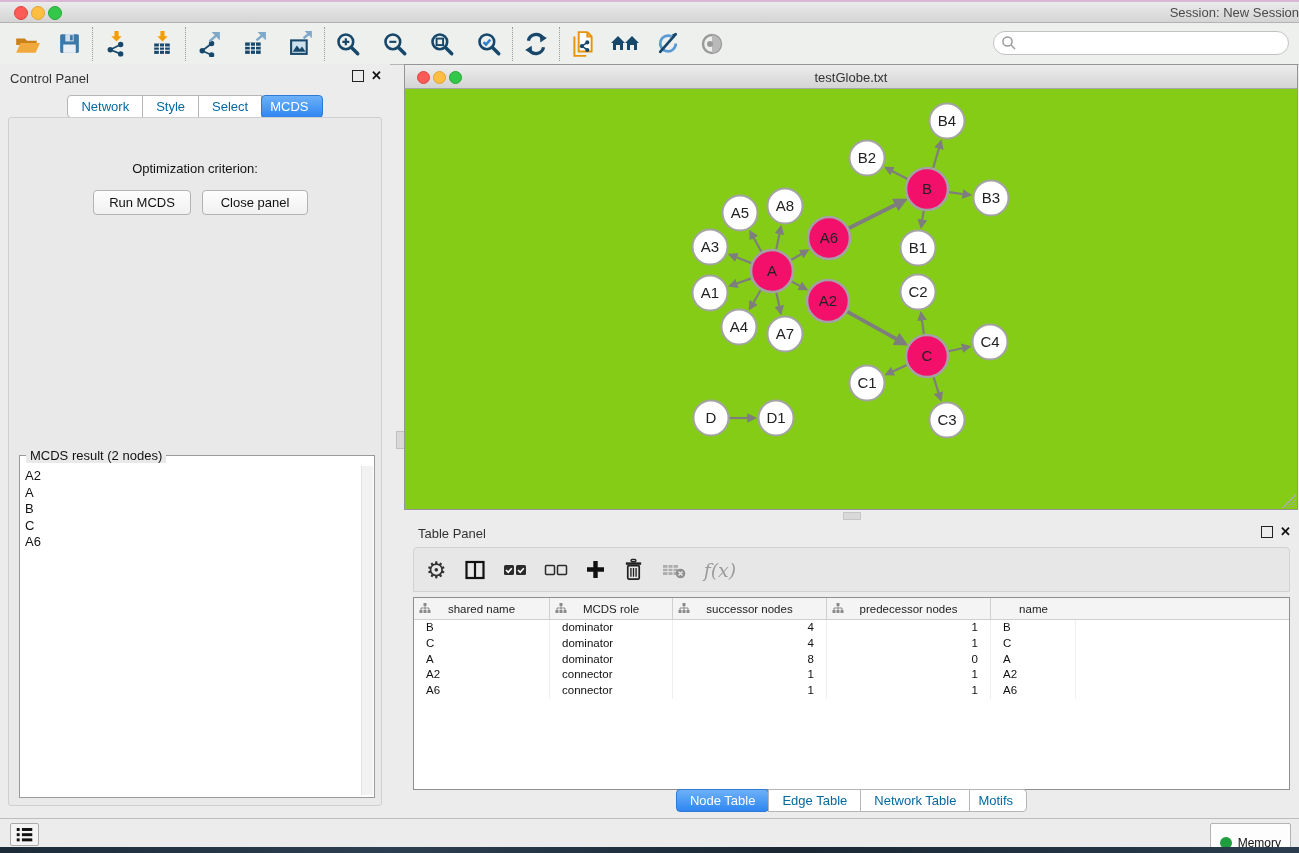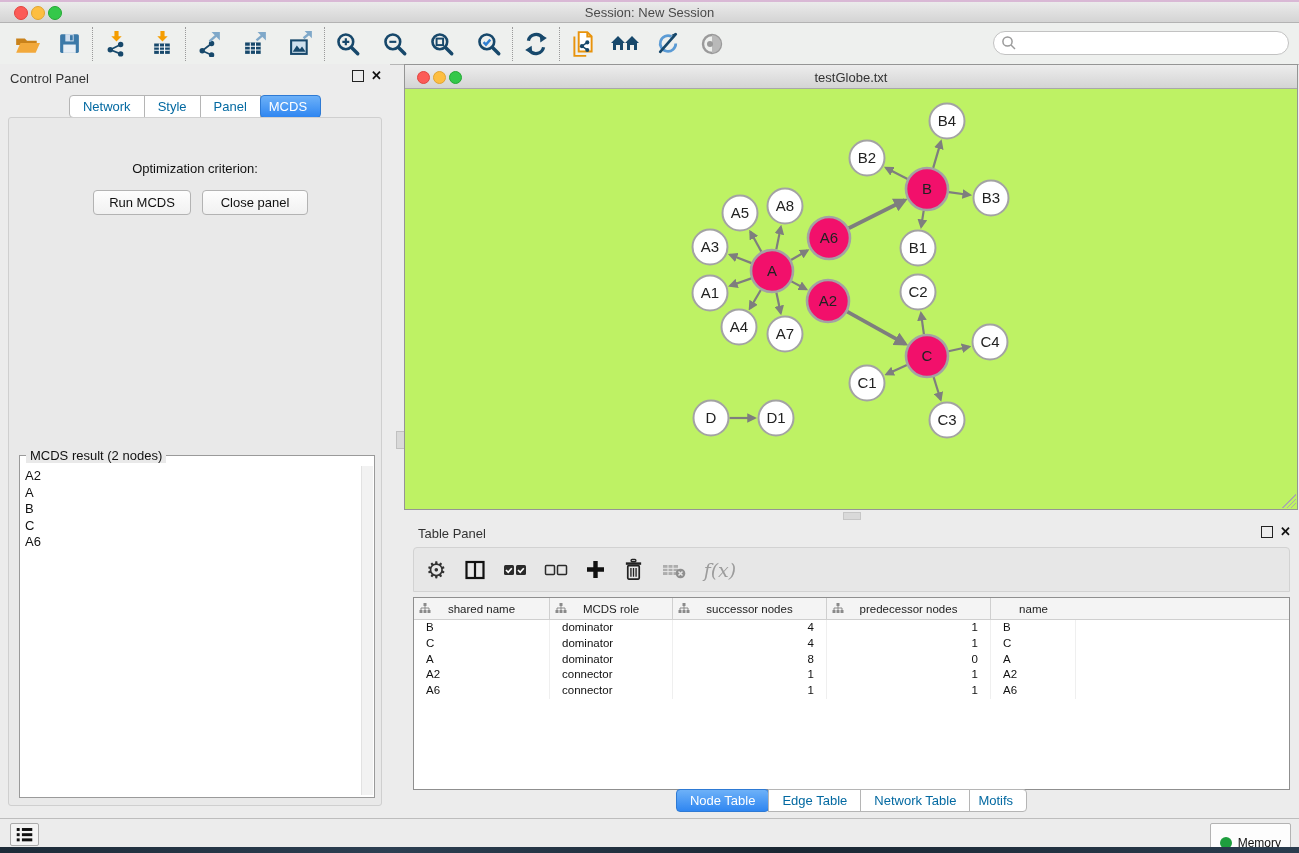--- a/index.html
+++ b/index.html
@@ -8,21 +8,21 @@
   .abs{position:absolute;}
 
   
   #top-strip{left:0;top:0;width:1299px;height:2px;background:#d9b8d5;}
   #titlebar{left:0;top:2px;width:1299px;height:20px;
     background:linear-gradient(#ebebeb,#d4d4d4);border-bottom:1px solid #b3b3b3;}
   .tl{position:absolute;width:12px;height:12px;border-radius:50%;top:4px;}
   .tl.red{background:#fc5b57;border:1px solid #e1443f;}
   .tl.yel{background:#fdbe41;border:1px solid #e0a431;}
   .tl.grn{background:#34c84a;border:1px solid #24a834;}
-  #titlebar .title{position:absolute;width:100%;text-align:center;top:3px;
+  #titlebar .title{position:absolute;width:100%;text-align:right;top:3px;
     font-size:13px;color:#4a4a4a;}
 
   
   #toolbar{left:0;top:23px;width:1299px;height:41px;background:#eef0ee;
     border-bottom:1px solid #b6b6b6;display:flex;align-items:center;}
   .tbi{width:30px;height:30px;display:flex;align-items:center;justify-content:center;flex:0 0 auto;}
   .sep{height:34px;border-left:1px dotted #9a9a9a;margin:0 8px;flex:0 0 auto;}
   #search-wrap{position:absolute;right:10px;top:8px;width:296px;height:24px;}
   #search-input{width:100%;height:100%;box-sizing:border-box;border:1px solid #c2c2c2;
     border-radius:13px;background:#fff;padding:0 8px 0 26px;font-size:13px;outline:none;}
@@ -68,21 +68,21 @@
   #result-scroll{position:absolute;right:1px;top:10px;width:11px;bottom:2px;background:#f2f2f2;
     border-left:1px solid #e2e2e2;}
 
   
   .vgrip{left:396px;top:431px;width:7px;height:16px;background:#d9d9d9;
     border:1px solid #c0c0c0;}
   .hgrip{left:843px;top:512px;width:16px;height:6px;background:#d9d9d9;
     border:1px solid #c6c6c6;}
 
   
-  #net-win{left:404px;top:64px;width:894px;height:446px;background:#bef264;
+  #net-win{left:404px;top:64px;width:894px;height:446px;background:#84cc16;
     border:1px solid #959595;box-sizing:border-box;}
   #net-title{position:absolute;left:0;top:0;width:100%;height:24px;
     background:linear-gradient(#ededed,#d4d4d4);border-bottom:1px solid #a8a8a8;box-sizing:border-box;}
   #net-title .tl{top:6px;width:11px;height:11px;}
   #net-title .title{position:absolute;width:100%;text-align:center;top:5px;font-size:13px;color:#333;}
   #net-canvas{position:absolute;left:0;top:24px;}
   #net-grip{position:absolute;right:1px;bottom:1px;width:14px;height:14px;
     background:
      linear-gradient(135deg,transparent 50%,#aaa 50%,#aaa 55%,transparent 55%,
        transparent 65%,#aaa 65%,#aaa 70%,transparent 70%,
@@ -278,21 +278,21 @@
 
 <div id="control-panel" class="abs">
   <div id="cp-header">Control Panel</div>
   <div class="win-btns">
     <span class="float-btn"></span>
     <span class="close-btn">✕</span>
   </div>
   <div id="cp-tabs">
       <span class="tab">Network</span>
       <span class="tab">Style</span>
-      <span class="tab">Panel</span>
+      <span class="tab">Select</span>
       <span class="tab sel">MCDS</span>
     </div>
   <div id="cp-box">
     <div id="opt-label">Optimization criterion:</div>
     <div id="run-btn" class="btn">Run MCDS</div>
     <div id="closepanel-btn" class="btn">Close panel</div>
     <div id="result-group">
       <div id="result-legend">MCDS result (2 nodes)</div>
       <div id="result-list">
           <div class="item">A2</div>

